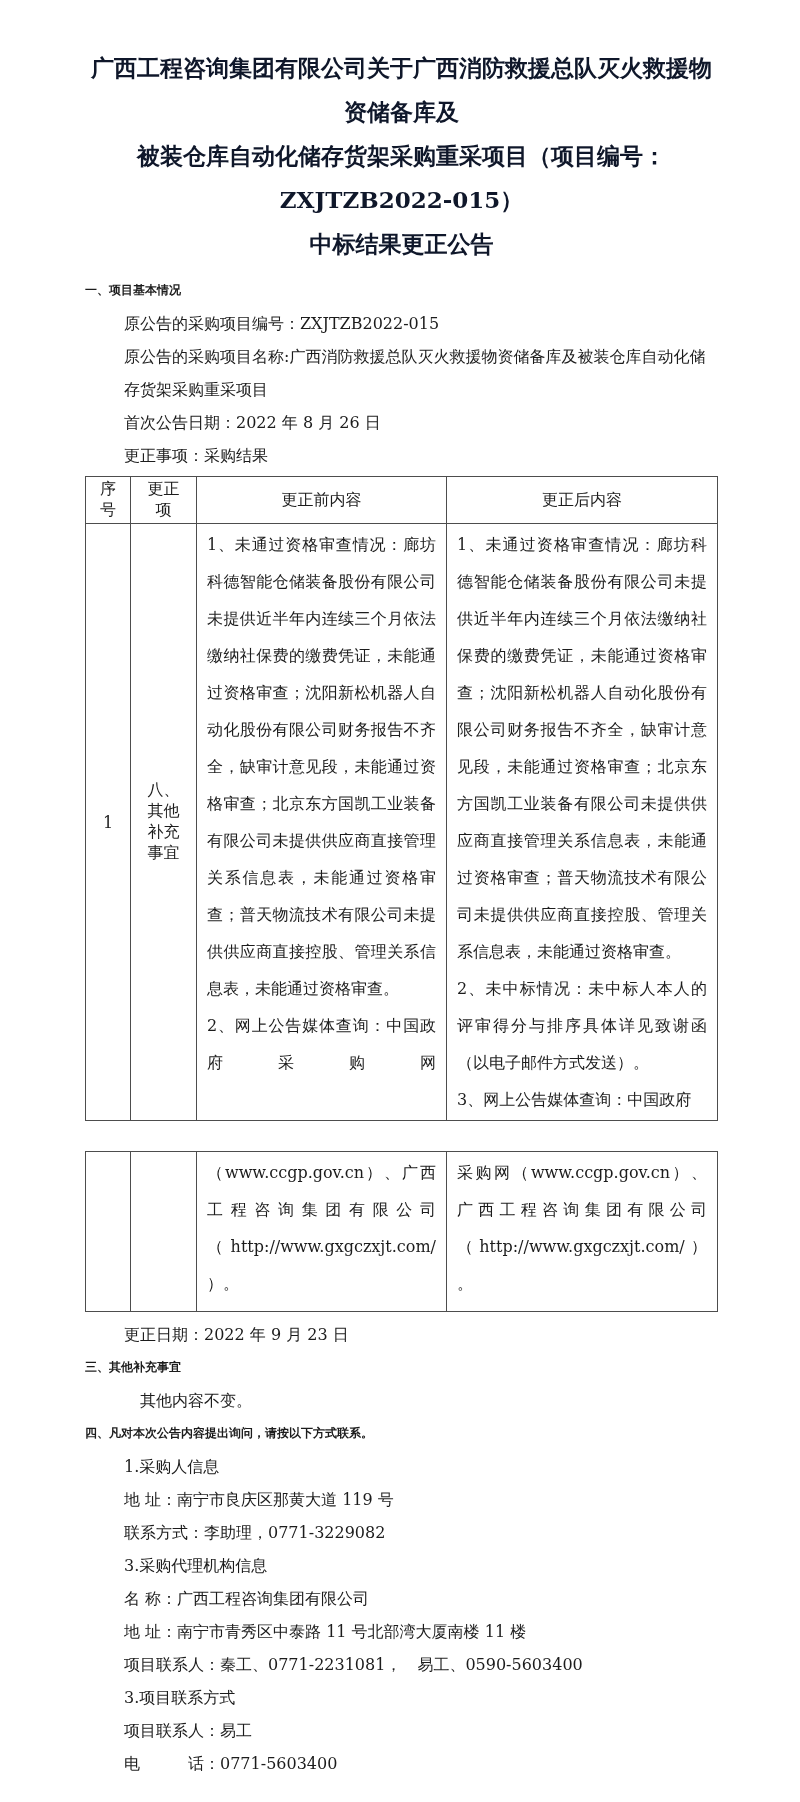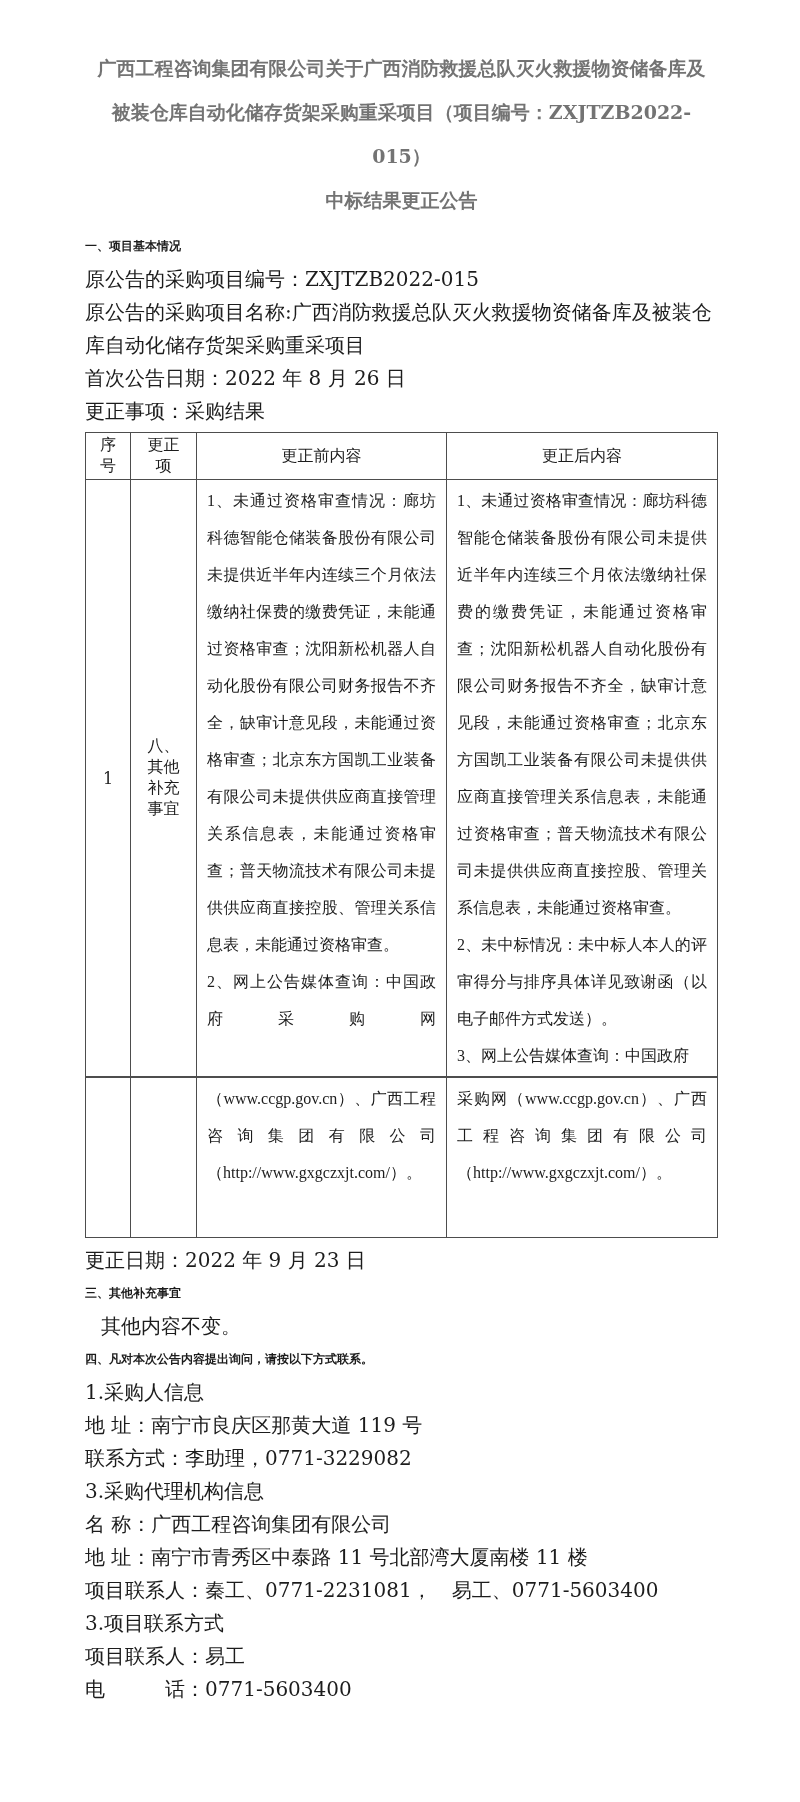--- a/index.html
+++ b/index.html
@@ -7,40 +7,40 @@
     position:relative;
     width:800px;height:1802px;
     box-sizing:border-box;
     padding:46px 82px 0 85px;
     background:#fff;
     font-family:"DejaVu Serif","Liberation Serif",serif;
     color:#1c1c1c;
     overflow:hidden;
   }
   .title{
-    font-size:19px;font-weight:bold;text-align:center;
-    line-height:44px;margin:0 0 8px 0;color:#737373;
+    font-size:23px;font-weight:bold;text-align:center;
+    line-height:44px;margin:0 0 8px 0;color:#0f172a;
   }
   .hline{font-size:12px;font-weight:bold;line-height:33px;}
-  .line{font-size:20px;line-height:33px;}
+  .line{font-size:16px;line-height:33px;margin-left:39px;}
   .indent1{padding-left:16px;}
   .ctable{
     width:100%;border-collapse:collapse;table-layout:fixed;
     font-size:16px;margin-top:4px;
   }
   .ctable td,.ctable th{
     border:1px solid #4d4d4d;font-weight:normal;
     padding:2px 10px;box-sizing:border-box;
   }
   .ctable th{text-align:center;height:38px;}
   .cell-center{text-align:center;vertical-align:middle;padding:2px 4px;}
-  .cell-body{vertical-align:top;font-family:Liberation Serif, serif;}
+  .cell-body{vertical-align:top;}
   .cell-body p{margin:0;line-height:37px;text-align:justify;overflow-wrap:break-word;}
   .spread-last{text-align-last:justify;}
-  .t2{margin-top:0;}
+  .t2{margin-top:30px;}
   .t2 td{height:160px;}
 </style>
 </head>
 <body>
 
 <div class="page">
 
   <h1 class="title">
     <span>广西工程咨询集团有限公司关于广西消防救援总队灭火救援物资储备库及</span><br>
     <span>被装仓库自动化储存货架采购重采项目（项目编号：ZXJTZB2022-015）</span><br>
@@ -112,19 +112,19 @@
 
   <div class="hline">四、凡对本次公告内容提出询问，请按以下方式联系。</div>
 
   <div class="line">1.采购人信息</div>
   <div class="line">地 址：南宁市良庆区那黄大道 119 号</div>
   <div class="line">联系方式：李助理，0771-3229082</div>
 
   <div class="line">3.采购代理机构信息</div>
   <div class="line">名 称：广西工程咨询集团有限公司</div>
   <div class="line">地 址：南宁市青秀区中泰路 11 号北部湾大厦南楼 11 楼</div>
-  <div class="line">项目联系人：秦工、0771-2231081，　易工、0771-5603400</div>
+  <div class="line">项目联系人：秦工、0771-2231081，　易工、0590-5603400</div>
 
   <div class="line">3.项目联系方式</div>
   <div class="line">项目联系人：易工</div>
   <div class="line">电　　　话：0771-5603400</div>
 
 </div>
 
 </body></html>

